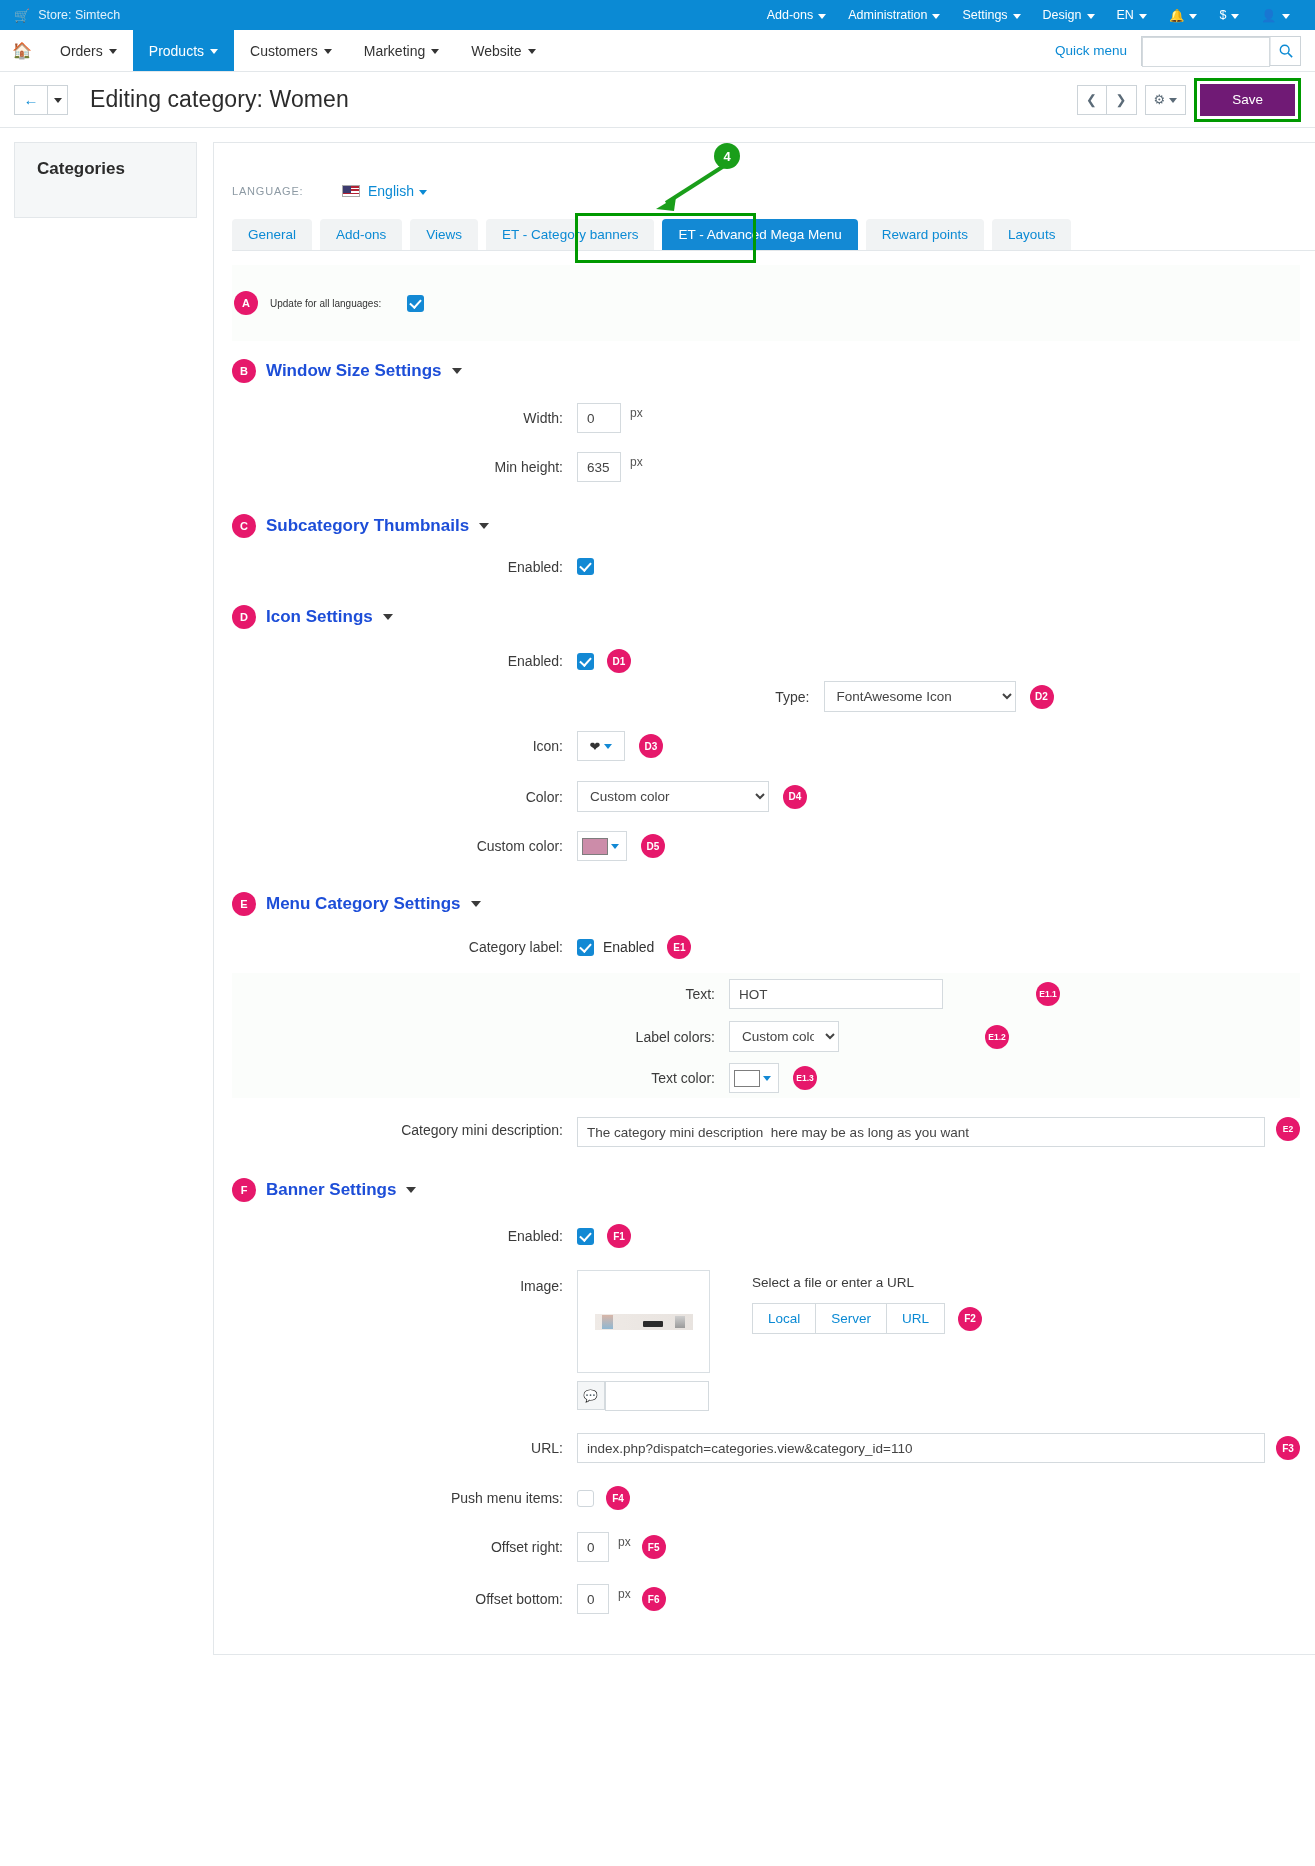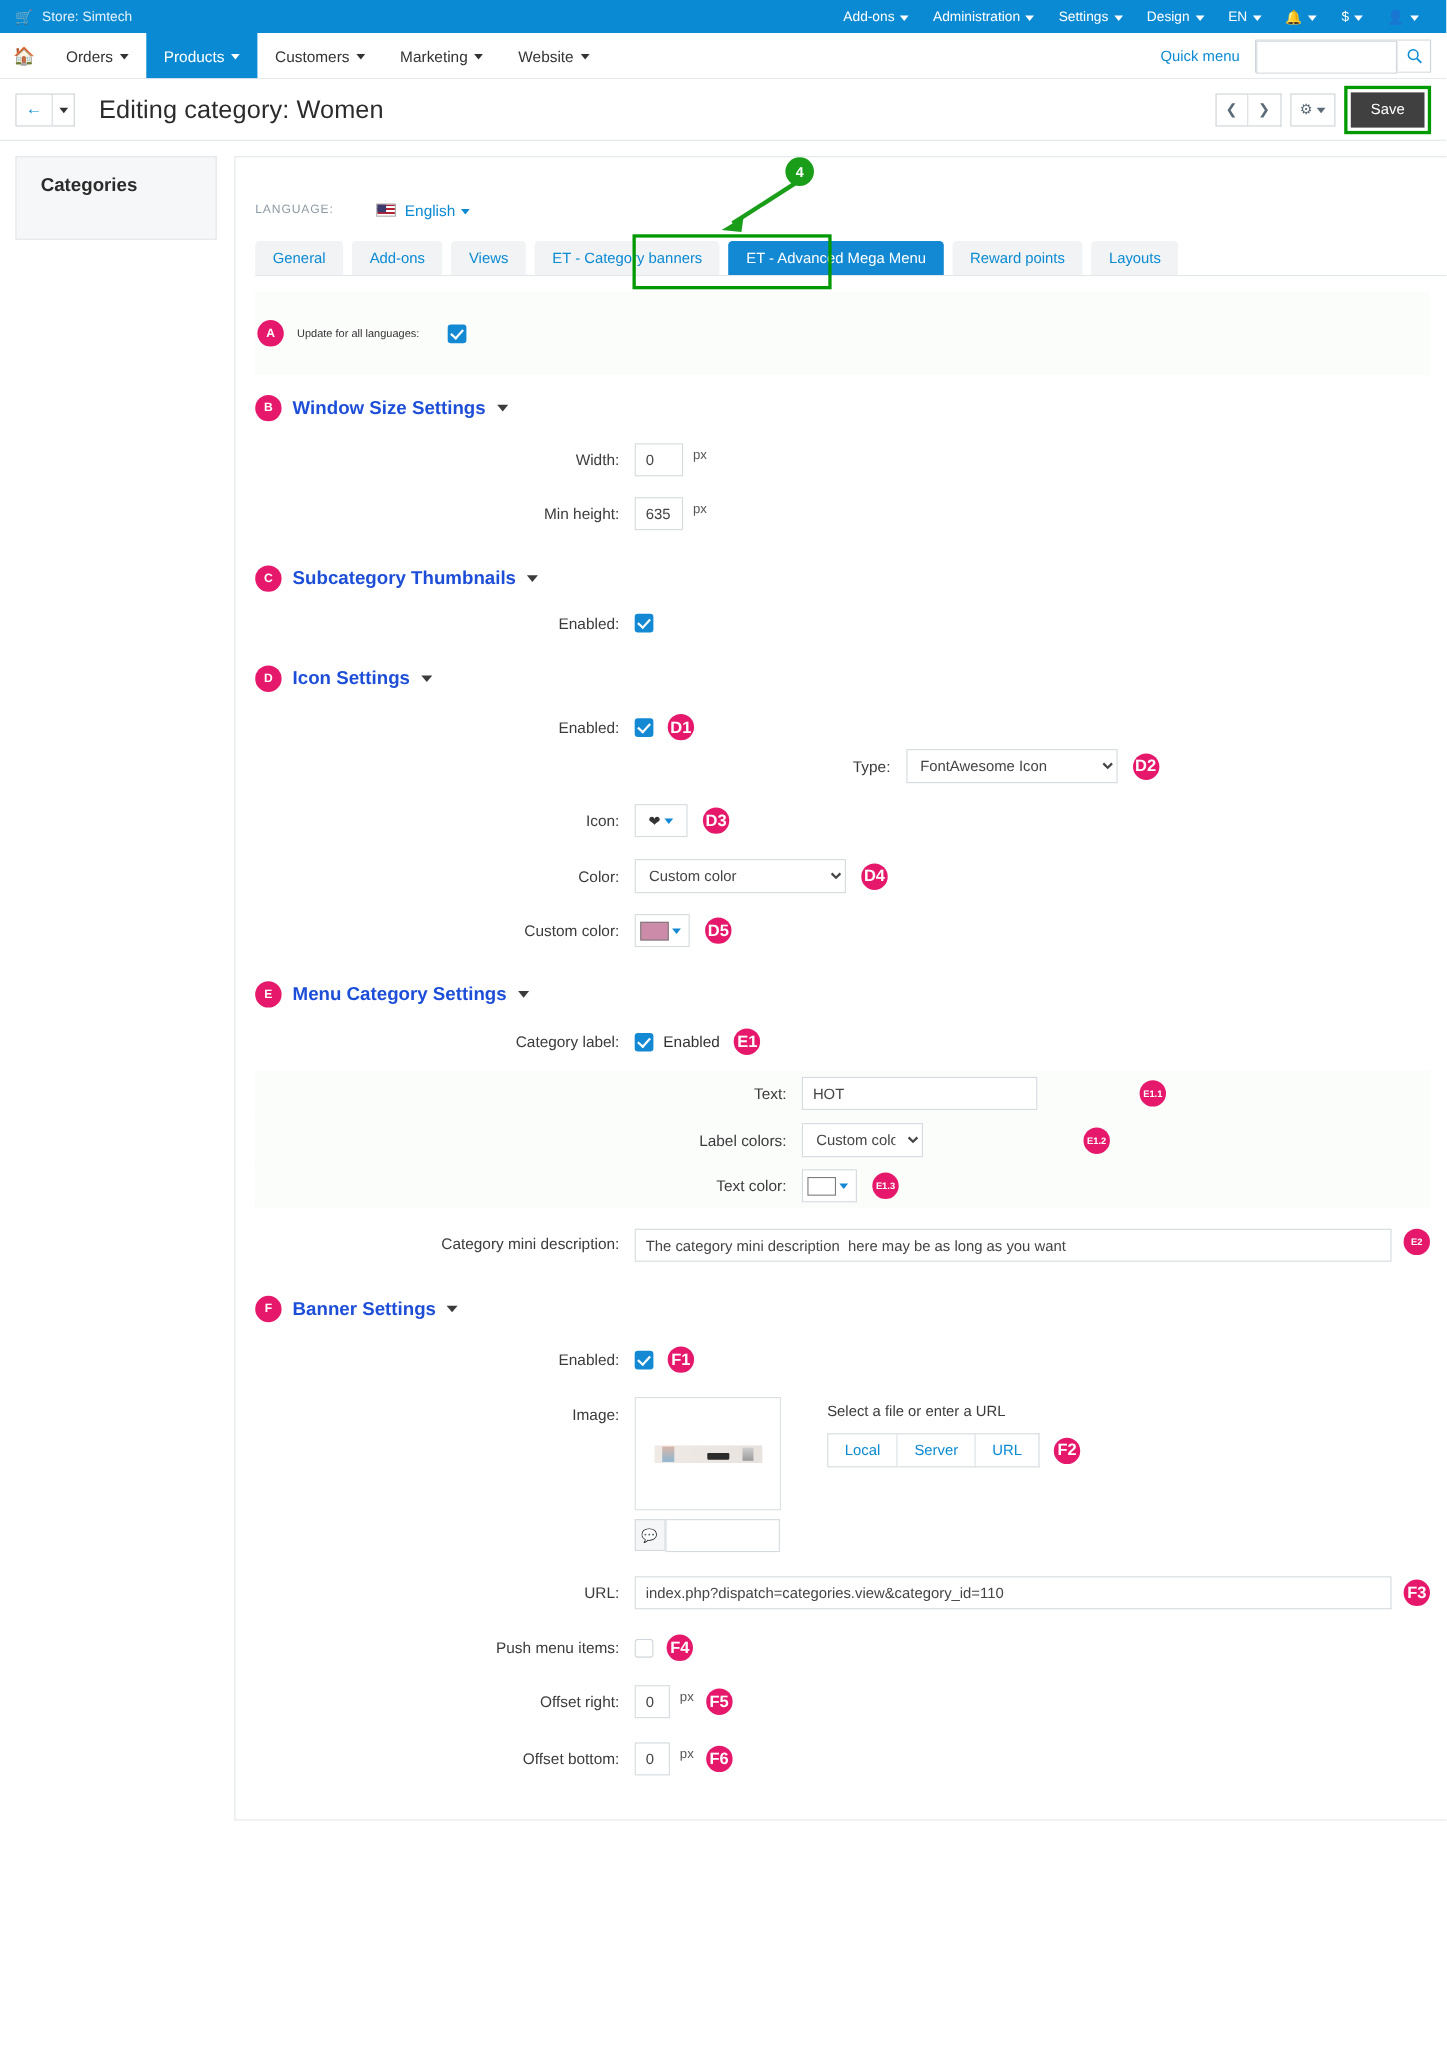--- a/index.html
+++ b/index.html
@@ -120,22 +120,22 @@
   }
   .nav-pair { display:flex; }
   .nav-pair .sq-btn + .sq-btn { border-left:0; }
   .gear-btn { display:flex; align-items:center; gap:4px; }
   .save-wrap {
     border:3px solid #009900;
     padding:3px;
     display:flex;
   }
   .save-btn {
-    background:#404040; color:#fff; border:0;
-    height:32px; padding:0 18px; font-size:13.5px;
+    background:#701a75; color:#fff; border:0;
+    height:32px; padding:0 32px; font-size:13.5px;
     font-family:"Liberation Sans", sans-serif;
   }
 
   
   .content {
     display:flex;
     padding: 14px 14px 0 14px;
     gap: 16px;
     background:#fff;
   }
@@ -265,21 +265,21 @@
   }
 
   
   .badge {
     width:24px;height:24px;border-radius:50%;
     background:#e6186b; color:#fff;
     display:inline-flex;align-items:center;justify-content:center;
     font-size:11px; font-weight:bold;
     flex:0 0 auto;
   }
-  .badge.sm { font-size:15px; }
+  .badge.sm { font-size:10px; }
   .badge.xs { font-size:8.5px; }
 
   
   input[type=text], .txt {
     border:1px solid #d4dade;
     background:#fff;
     height:30px;
     padding: 0 9px;
     font-size:13.5px;
     font-family:"Liberation Sans", sans-serif;

